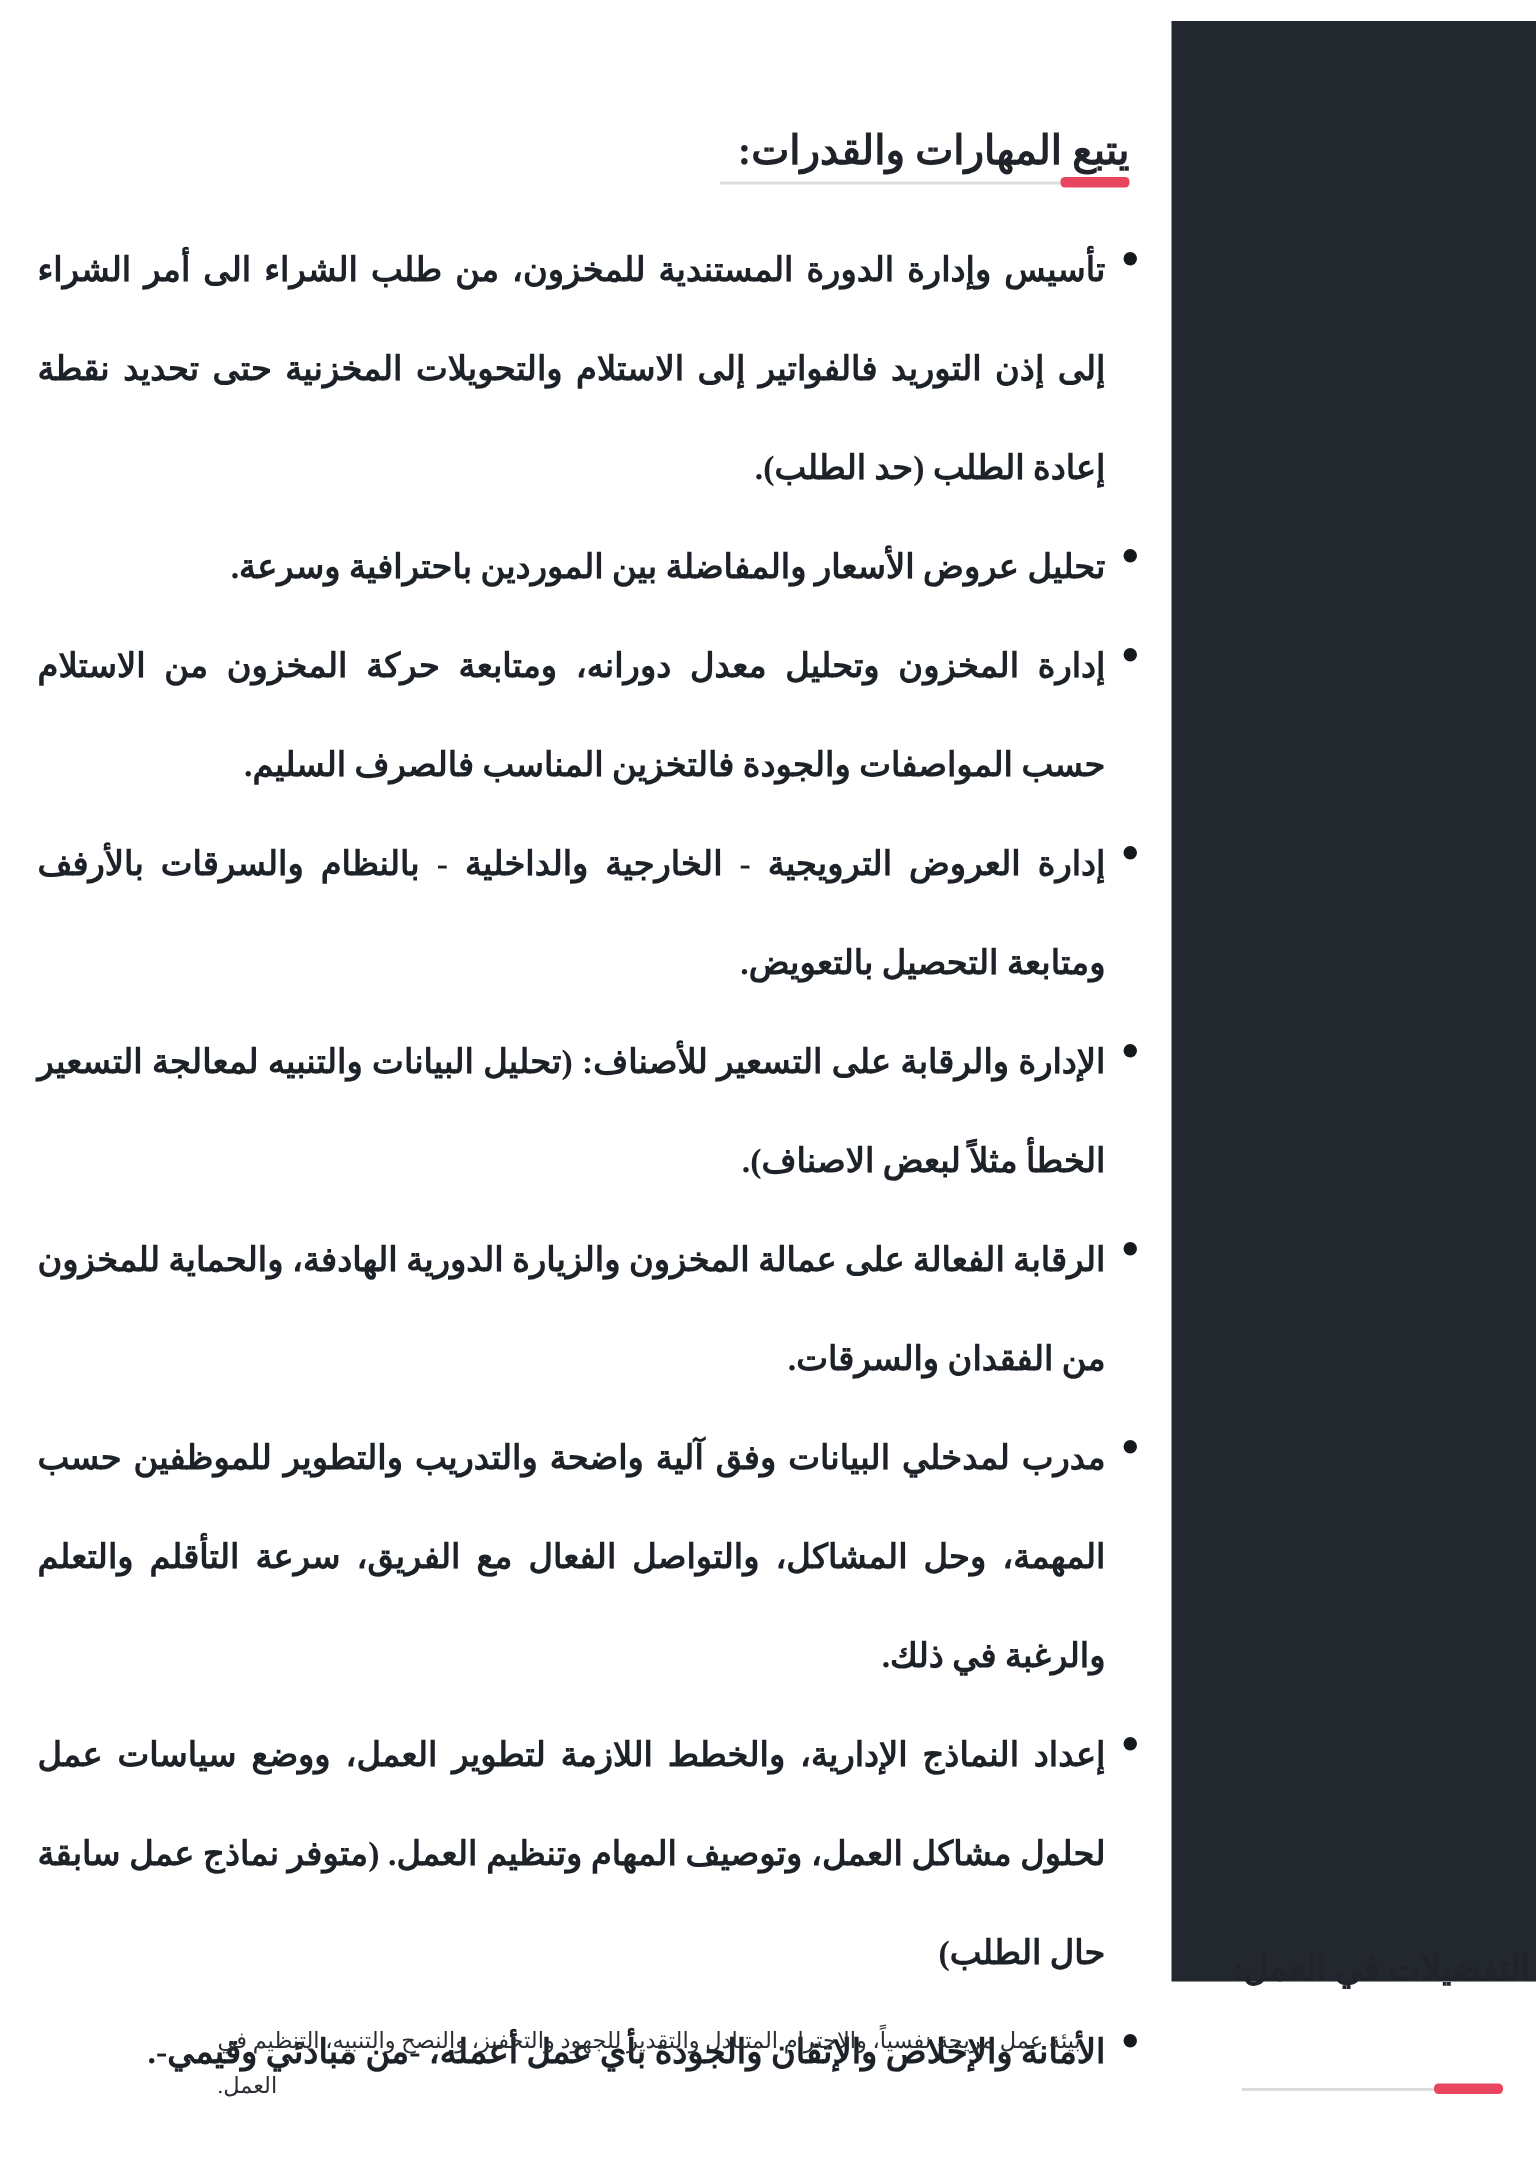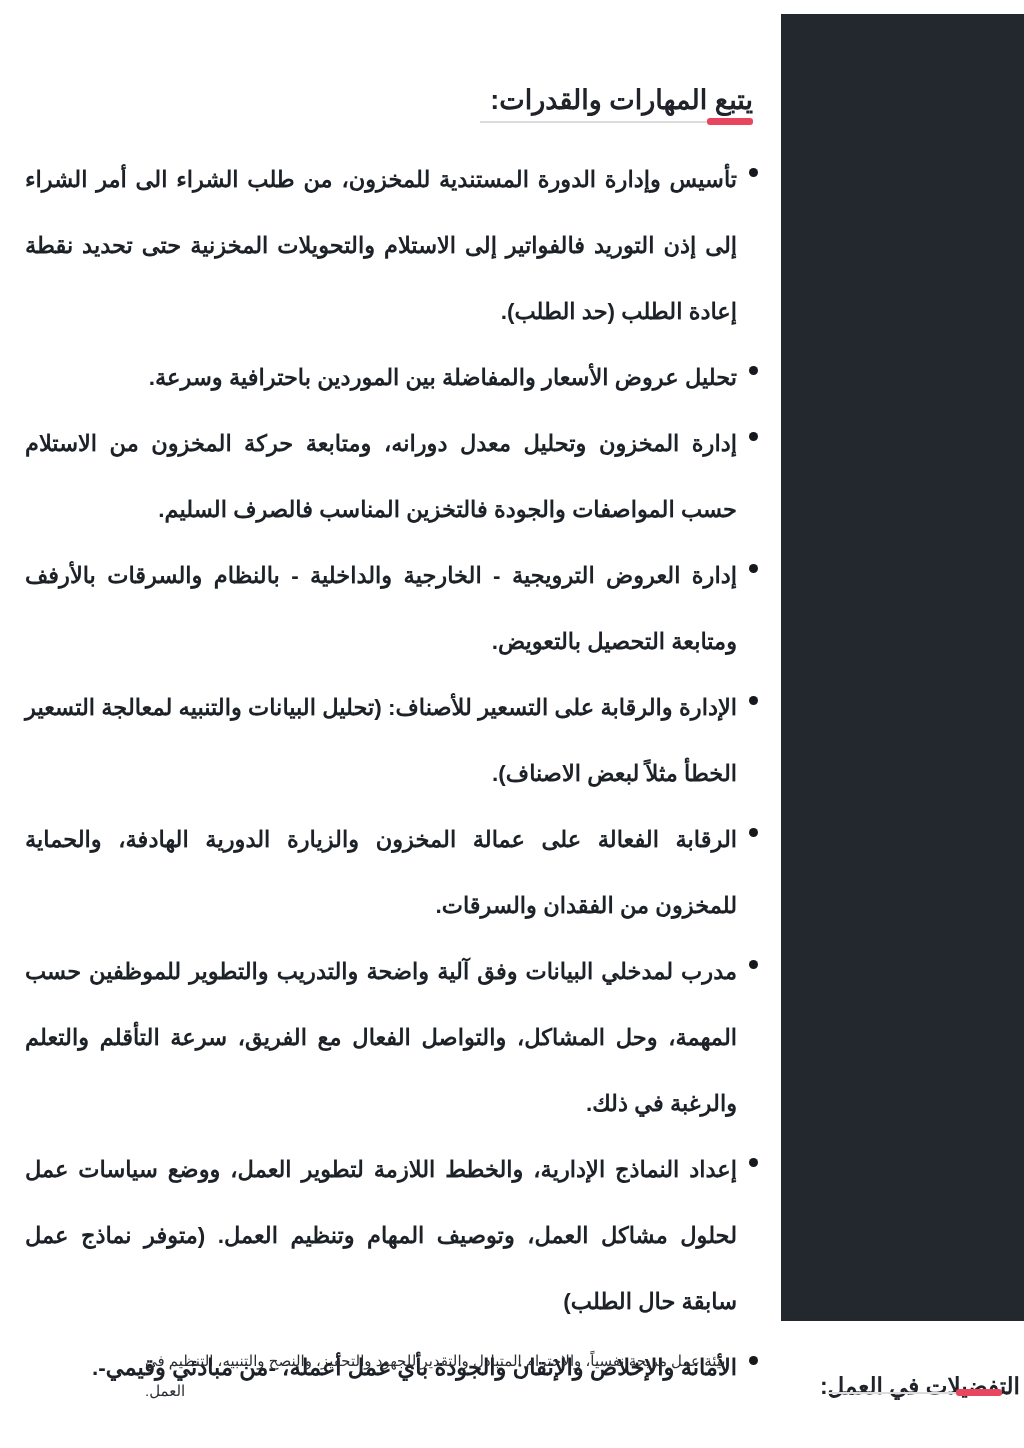--- a/index.html
+++ b/index.html
@@ -1,21 +1,21 @@
 <!DOCTYPE html>
 <html lang="ar"><head>
 <meta charset="utf-8">
 <style>
   html,body{margin:0;padding:0;background:#ffffff;}
   .page{
     position:relative;
     width:1024px;height:1448px;
     background:#ffffff;
     overflow:hidden;
-    font-family:Liberation Sans, sans-serif;
+    font-family:Liberation Serif, serif;
   }
   .sidebar{
     position:absolute;
     top:14px;right:0;
     width:243px;height:1307px;
     background:#23272e;
   }
   .skills-title{
     position:absolute;
     top:66px;right:271px;
@@ -60,21 +60,21 @@
   .skills-list li::before{
     content:"";
     position:absolute;
     right:-21px;top:21px;
     width:9px;height:9px;
     border-radius:50%;
     background:#15181c;
   }
   .prefs-title{
     position:absolute;
-    top:1354px;right:4px;
+    top:1280px;right:4px;
     direction:rtl;
     font-size:23px;font-weight:bold;
     color:#20242a;
     white-space:nowrap;
   }
   .prefs-underline{ top:1389px;right:22px;width:174px; }
   .prefs-body{
     position:absolute;
     top:1331px;right:279px;
     width:600px;

